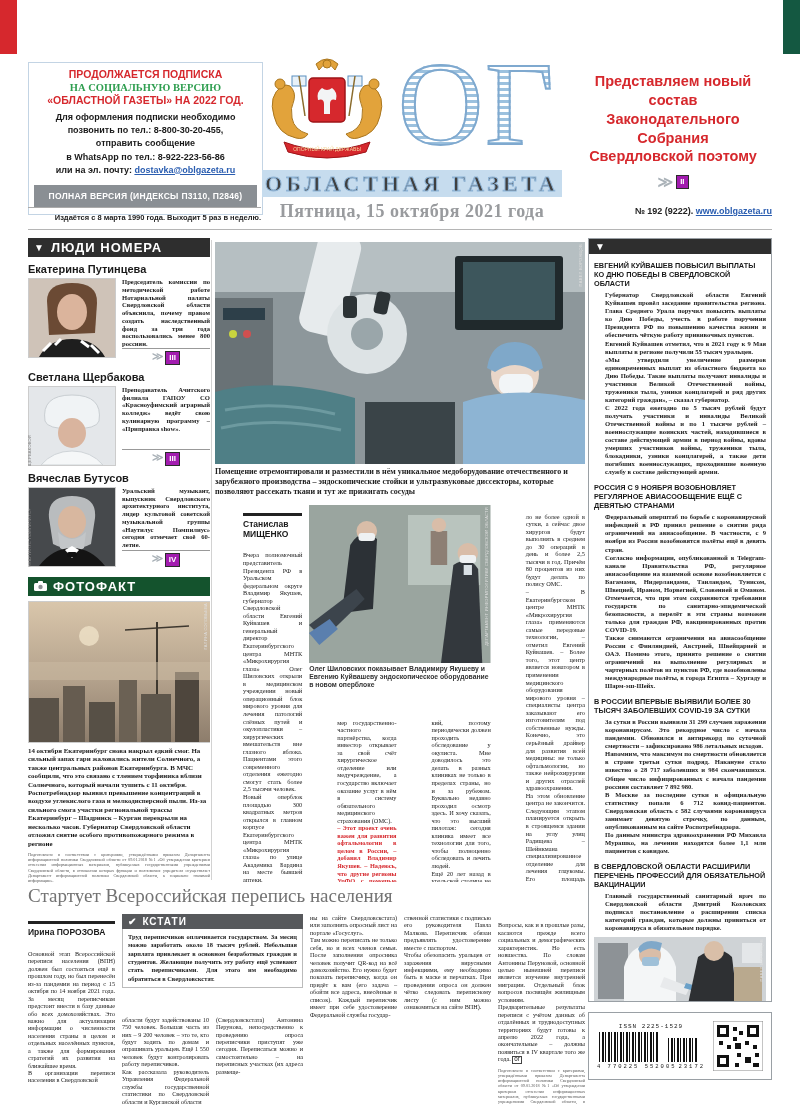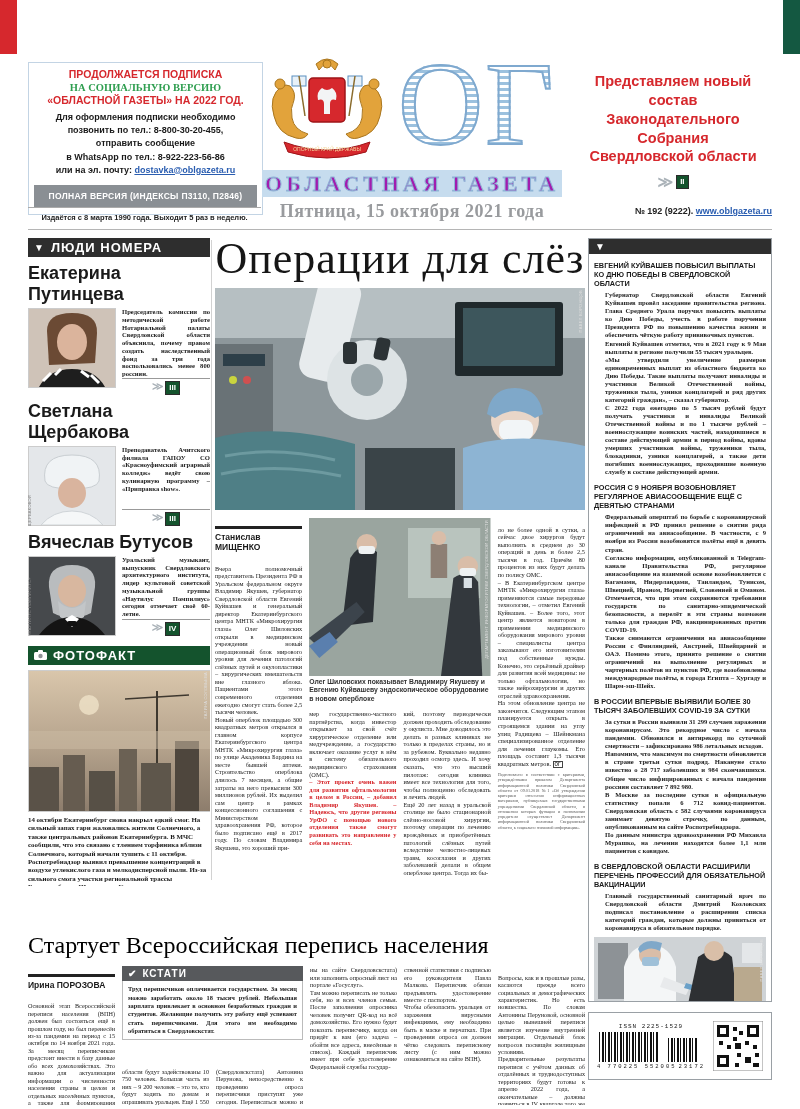--- a/index.html
+++ b/index.html
@@ -14,53 +14,53 @@
          font-family:"Liberation Sans",sans-serif;}
   .promo .head{font-weight:bold;font-size:10.5px;line-height:1.25;padding-top:5px;}
   .promo .head .r{color:#d6282d;display:block;}
   .promo .head .g{color:#2f9e50;display:block;font-family:Liberation Serif, serif;}
   .promo .body{font-weight:bold;font-size:9px;line-height:1.45;padding:4px 6px 6px;}
   .promo a{color:#2a5db0;text-decoration:underline;}
   .promo .bar{background:#8a8f94;color:#fff;font-weight:bold;font-size:8.5px;
               letter-spacing:.3px;padding:6px 2px;margin:2px 5px 7px;}
   .pubnote{left:28px;top:207px;width:233px;border-top:1px solid #aaa;padding-top:5px;
            font-family:"Liberation Sans",sans-serif;font-weight:bold;font-size:7.5px;
-           text-align:center;color:#222;}
+           text-align:right;color:#222;}
   .topline{left:28px;top:229px;width:744px;border-top:1px solid #b5b5b5;height:0;}
   
   .og{left:398px;top:46px;width:175px;height:122px;font-size:118px;line-height:1;
       color:#b9d3e8;-webkit-text-stroke:2px #7fa9cf;letter-spacing:2px;
       background:repeating-linear-gradient(180deg,#9cc1de 0 3px,#ffffff 3px 6px);
       -webkit-background-clip:text;background-clip:text;-webkit-text-fill-color:transparent;}
   .banner{left:262px;top:170px;width:300px;height:27px;background:#c6dcee;
           text-align:center;line-height:27px;font-size:22px;font-weight:bold;
-          letter-spacing:4px;color:#a21caf;-webkit-text-stroke:1px #8fb4d6;}
+          letter-spacing:4px;color:#404040;-webkit-text-stroke:1px #8fb4d6;}
   .dateline{left:262px;top:201px;width:300px;text-align:center;font-size:18px;
             font-weight:bold;color:#999b9e;letter-spacing:.5px;}
   
   .announce{left:572px;top:72px;width:202px;text-align:center;
             font-family:"Liberation Sans",sans-serif;}
   .announce .t{color:#d6282d;font-weight:bold;font-size:14.5px;line-height:1.3;}
   .pageref{display:inline-flex;align-items:center;gap:3px;margin-top:8px;}
   .chev{color:#aab2b8;font-size:15px;font-weight:bold;line-height:1;}
-  .pbox{display:inline-block;background:#14532d;color:#fff;font-family:"Liberation Sans",sans-serif;
+  .pbox{display:inline-block;background:#a21caf;color:#fff;font-family:"Liberation Sans",sans-serif;
         font-weight:bold;font-size:8px;padding:2px 3px;line-height:1;border:1px solid #2b2b2b;}
   .issuerow{left:555px;top:206px;width:217px;text-align:right;font-family:"Liberation Sans",sans-serif;
             font-weight:bold;font-size:9px;color:#222;}
   .issuerow a{color:#2a5db0;}
   
   .secbar{display:flex;align-items:center;gap:6px;background:#2e2e2e;color:#fff;
           font-family:"Liberation Sans",sans-serif;font-weight:bold;font-size:13px;
           letter-spacing:1px;padding:2px 6px;}
   .secbar.gray{background:#14532d;}
   .tri{font-size:10px;color:#fff;}
   
   .leftcol{left:28px;top:238px;width:182px;height:648px;overflow:hidden;}
   .person{margin-top:6px;}
-  .person .nm{font-family:"Liberation Sans",sans-serif;font-weight:bold;font-size:18px;margin:4px 0 3px;}
+  .person .nm{font-family:"Liberation Sans",sans-serif;font-weight:bold;font-size:11px;margin:4px 0 3px;}
   .prow{display:flex;gap:6px;}
   .pic{position:relative;flex:0 0 86px;}
   .pic svg{display:block;border:1px solid #ccc;}
   .vcred{position:absolute;left:-6px;top:0;writing-mode:vertical-rl;transform:rotate(180deg);
          font-family:"Liberation Sans",sans-serif;font-size:4px;color:#8a8a8a;letter-spacing:.3px;}
   .vcred.inphoto{left:auto;right:2px;top:2px;color:#ddd;}
   .pdesc{flex:1;font-size:6.6px;line-height:1.18;font-weight:bold;text-align:justify;
          display:flex;flex-direction:column;}
   .pgline{margin-top:auto;border-top:1px solid #999;padding-top:2px;text-align:center;}
   .pgline .chev{font-size:11px;}
@@ -69,21 +69,21 @@
   .footnote{font-size:4.2px;color:#555;line-height:1.25;text-align:justify;margin-top:4px;}
   .camera{width:13px;height:10px;}
   
   .centercol{left:215px;top:236px;width:370px;height:646px;overflow:hidden;}
   .mainhead{font-size:44px;line-height:1.05;text-align:center;letter-spacing:1px;color:#161616;}
   .mainphoto{position:relative;margin-top:6px;}
   .mainphoto svg{display:block;}
   .photocap{font-size:8px;font-weight:bold;line-height:1.25;margin-top:3px;color:#222;}
   .subhead{font-size:16.5px;font-weight:bold;line-height:1.2;margin-top:7px;}
   .agrid{display:grid;grid-template-columns:repeat(4,1fr);column-gap:7px;margin-top:8px;}
-  .acol{font-size:6.3px;line-height:1.2;text-align:justify;white-space:pre-line;}
+  .acol{font-size:6.3px;line-height:1.2;text-align:justify;white-space:pre-line;margin-left:28px;}
   .byline{border-top:3px solid #222;font-family:"Liberation Sans",sans-serif;font-weight:bold;
           font-size:8.5px;padding:3px 0 5px;white-space:normal;}
   .inset{grid-column:2/4;grid-row:1;position:relative;}
   .inset svg{display:block;}
   .inscap{font-size:6.8px;font-weight:bold;line-height:1.2;margin-top:2px;font-family:"Liberation Sans",sans-serif;color:#333;}
   .redq{color:#d6282d;font-weight:bold;}
   .endmark{display:inline-block;border:1px solid #444;font-family:"Liberation Sans",sans-serif;
            font-size:4.5px;font-weight:bold;padding:0 1px;color:#444;}
   
   .newscol{left:588px;top:238px;width:184px;height:764px;border:1px solid #9aa0a5;
@@ -97,21 +97,21 @@
   
   .bcbox{left:588px;top:1012px;width:184px;height:68px;border:1px solid #9aa0a5;
          box-sizing:border-box;display:flex;align-items:center;gap:8px;padding:4px 8px;}
   .bcl{flex:1;text-align:center;}
   .issn{font-family:"Liberation Mono",monospace;font-size:6px;letter-spacing:1px;}
   .stripes{height:30px;margin:2px 8px 1px 2px;
            background:repeating-linear-gradient(90deg,#111 0 1px,#fff 1px 3px,#111 3px 5px,#fff 5px 6px);}
   .digits{font-family:"Liberation Mono",monospace;font-size:5.5px;letter-spacing:2px;}
   
   .census{left:28px;top:886px;width:557px;height:219px;overflow:hidden;}
-  .cheadline{font-size:24px;line-height:1.05;color:#000000;margin-top:47px;}
+  .cheadline{font-size:19px;line-height:1.05;color:#737373;}
   .cgrid{display:grid;grid-template-columns:repeat(6,1fr);column-gap:7px;margin-top:8px;}
   .ccol{font-size:6.2px;line-height:1.2;text-align:justify;white-space:pre-line;}
   .kstati{grid-column:2/4;grid-row:1;}
   .kbar{display:flex;align-items:center;gap:5px;background:#57595c;color:#fff;
         font-family:"Liberation Sans",sans-serif;font-weight:bold;font-size:10px;
         letter-spacing:1px;padding:2px 6px;}
   .kbar .chk{color:#fff;font-size:10px;}
   .ktext{border:1px solid #bbb;border-top:none;font-size:6.4px;font-weight:bold;
          line-height:1.3;text-align:justify;padding:4px 5px;}
   .row13{grid-row:1/3;}
@@ -164,21 +164,21 @@
   </div>
 
   <div class="abs og">ОГ</div>
   <div class="abs banner">ОБЛАСТНАЯ ГАЗЕТА</div>
   <div class="abs dateline">Пятница, 15 октября 2021 года</div>
 
   <div class="abs announce">
     <div class="t">
       <span>Представляем новый состав</span><br>
       <span>Законодательного Собрания</span><br>
-      <span>Свердловской области</span>
+      <span>Свердловской поэтому</span>
     </div>
     <div class="pageref">
       <span class="chev">≫</span>
       <span class="pbox">II</span>
     </div>
   </div>
 
   <div class="abs issuerow">
     <span>№ 192 (9222).</span>
     <a href="#">www.oblgazeta.ru</a>
@@ -283,21 +283,20 @@
       </svg>
       <span class="vcred inphoto">ГАЛИНА СОЛОВЬЁВА</span>
     </div>
     <div class="ffcap">14 октября Екатеринбург снова накрыл едкий смог. На сильный запах гари жаловались жители Солнечного, а также центральных районов Екатеринбурга. В МЧС сообщили, что это связано с тлением торфяника вблизи Солнечного, который начали тушить с 11 октября. Роспотребнадзор выявил превышение концентраций в воздухе углекислого газа и мелкодисперсной пыли. Из-за сильного смога участки региональной трассы Екатеринбург – Шадринск – Курган перекрыли на несколько часов. Губернатор Свердловской области отложил снятие особого противопожарного режима в регионе</div>
     <div class="footnote">Подготовлено в соответствии с критериями, утверждёнными приказом Департамента информационной политики Свердловской области от 09.01.2018 №1 «Об утверждении критериев отнесения информационных материалов, публикуемых государственными учреждениями Свердловской области, в отношении которых функции и полномочия учредителя осуществляет Департамент информационной политики Свердловской области, к социально значимой информации».</div>
   </div>
 
   <div class="abs vr1"></div>
 
   <div class="abs centercol">
-    <div class="mainhead">Операции для слёз</div>
 
     <div class="mainphoto">
       <svg width="370" height="222" viewBox="0 0 370 222">
         <rect width="370" height="222" fill="#8d979b"></rect>
         <rect width="370" height="50" fill="#b6bfc2"></rect>
         <rect x="240" y="14" width="108" height="74" rx="3" fill="#20292c"></rect>
         <rect x="248" y="20" width="92" height="58" fill="#3d565c"></rect>
         <rect x="0" y="56" width="58" height="96" fill="#697276"></rect>
         <rect x="8" y="66" width="42" height="12" fill="#2d3f49"></rect>
         <circle cx="18" cy="92" r="4" fill="#c9d43e"></circle>
@@ -312,20 +311,21 @@
         <path d="M0 150 q60 -16 140 6 l0 66 l-140 0 z" fill="#4f7f86"></path>
         <path d="M10 168 q50 -10 110 4 M6 186 q56 -12 120 2" stroke="#6d9aa0" stroke-width="3" fill="none"></path>
         <circle cx="300" cy="132" r="24" fill="#e9d6c8"></circle>
         <path d="M272 126 q4 -26 28 -26 q24 0 28 26 l-8 4 q-20 -14 -40 0 z" fill="#7fa8c9"></path>
         <rect x="284" y="132" width="34" height="20" rx="8" fill="#f2f5f7"></rect>
         <path d="M248 160 q52 -18 122 -2 l0 64 l-122 0 z" fill="#8db4d3"></path>
         <rect x="150" y="160" width="90" height="62" fill="#3a4448"></rect>
       </svg>
       <span class="vcred inphoto">ПАВЕЛ ВОРОЖЦОВ</span>
     </div>
+    <div class="photocap">Помещение отремонтировали и разместили в нём уникальное медоборудование отечественного и зарубежного производства – эндоскопические стойки и ультразвуковые диссекторы, которые позволяют рассекать ткани и тут же прижигать сосуды</div>
 
     <div class="agrid">
       <div class="acol row13">
         <div class="byline">Станислав МИЩЕНКО</div>
         <span>Вчера полномочный представитель Президента РФ в Уральском федеральном округе Владимир Якушев, губернатор Свердловской области Евгений Куйвашев и генеральный директор Екатеринбургского центра МНТК «Микрохирургия глаза» Олег Шиловских открыли в медицинском учреждении новый операционный блок мирового уровня для лечения патологий слёзных путей и окулопластики – хирургических вмешательств вне глазного яблока. Пациентами этого современного отделения ежегодно смогут стать более 2,5 тысячи человек.
 Новый оперблок площадью 300 квадратных метров открылся в главном корпусе Екатеринбургского центра МНТК «Микрохирургия глаза» по улице Академика Бардина на месте бывшей аптеки. Строительство оперблока длилось 7 месяцев, а общие затраты на него превысили 300 миллионов рублей. Их выделил сам центр в рамках концессионного соглашения с Министерством здравоохранения РФ, которое было подписано ещё в 2017 году. По словам Владимира Якушева, это хороший при-</span>
       </div>
 
       <div class="inset">
         <svg width="100%" height="158" viewBox="0 0 176 158" preserveAspectRatio="none">

